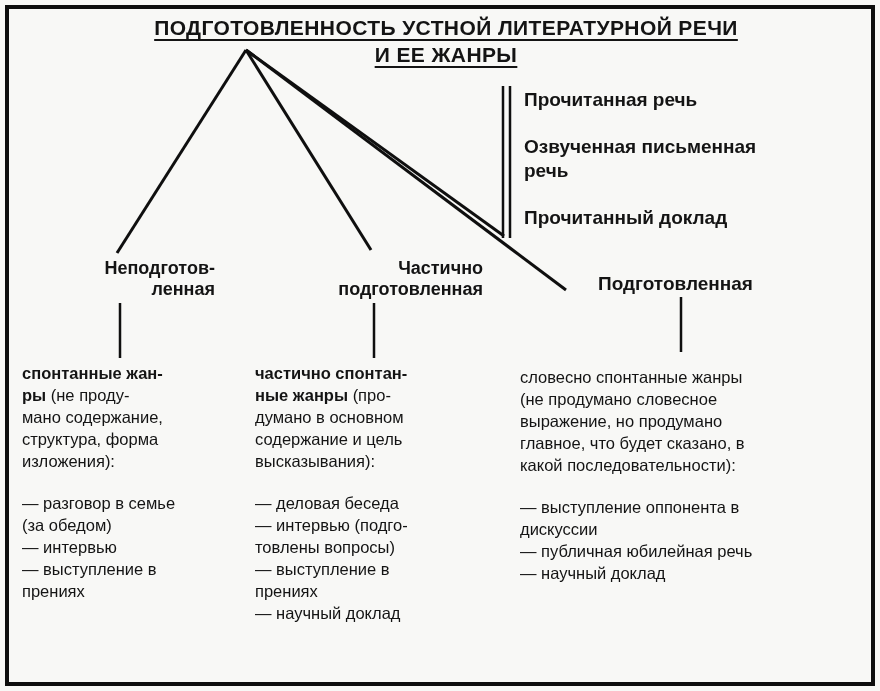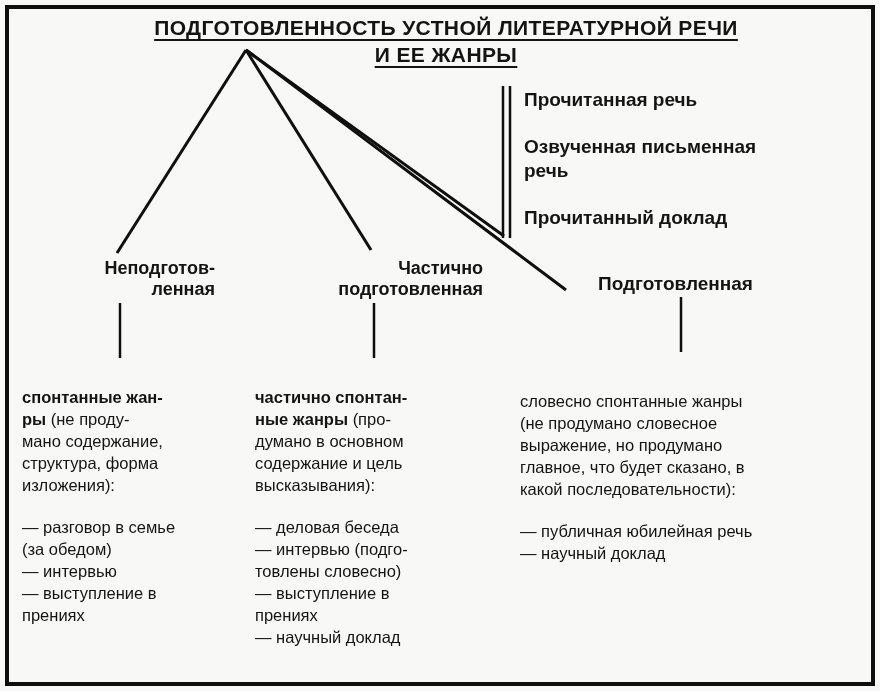--- a/index.html
+++ b/index.html
@@ -42,21 +42,21 @@
   }
   #label-unprepared { left:30px;  top:258px; width:185px; }
   #label-partial    { left:263px; top:258px; width:220px; }
   #label-prepared   { left:598px; top:273px; width:230px; text-align:left; font-size:19px; }
 
   .col { position:absolute; font-size:16.5px; line-height:22px; }
   #col-unprepared { left:22px;  top:362px; width:210px; }
   #col-partial    { left:255px; top:362px; width:210px; }
   #col-prepared   { left:520px; top:366px; width:345px; }
 
-  .lead { white-space:pre-line;margin-top:24px; }
+  .lead { white-space:pre-line; }
   .lead .b { font-weight:bold; }
   .genre-list { margin-top:20px; }
   .genre-item { white-space:pre-line; }
 </style>
 </head>
 <body>
 
 <div class="frame"></div>
 
 <div class="title">ПОДГОТОВЛЕННОСТЬ УСТНОЙ ЛИТЕРАТУРНОЙ РЕЧИ
@@ -104,30 +104,32 @@
 
 <div class="col" id="col-partial">
   <div class="lead"><span class="b">частично спонтан-
 ные жанры </span><span>(про-
 думано в основном
 содержание и цель
 высказывания):</span></div>
   <div class="genre-list">
     <div class="genre-item">— деловая беседа</div>
     <div class="genre-item">— интервью (подго-
-товлены словесно)</div>
+товлены вопросы)</div>
     <div class="genre-item">— выступление в
 прениях</div>
     <div class="genre-item">— научный доклад</div>
   </div>
 </div>
 
 <div class="col" id="col-prepared">
   <div class="lead"><span>словесно спонтанные жанры
 (не продумано словесное
 выражение, но продумано
 главное, что будет сказано, в
 какой последовательности):</span></div>
   <div class="genre-list">
+    <div class="genre-item">— выступление оппонента в
+дискуссии</div>
     <div class="genre-item">— публичная юбилейная речь</div>
     <div class="genre-item">— научный доклад</div>
   </div>
 </div>
 
 </body></html>

